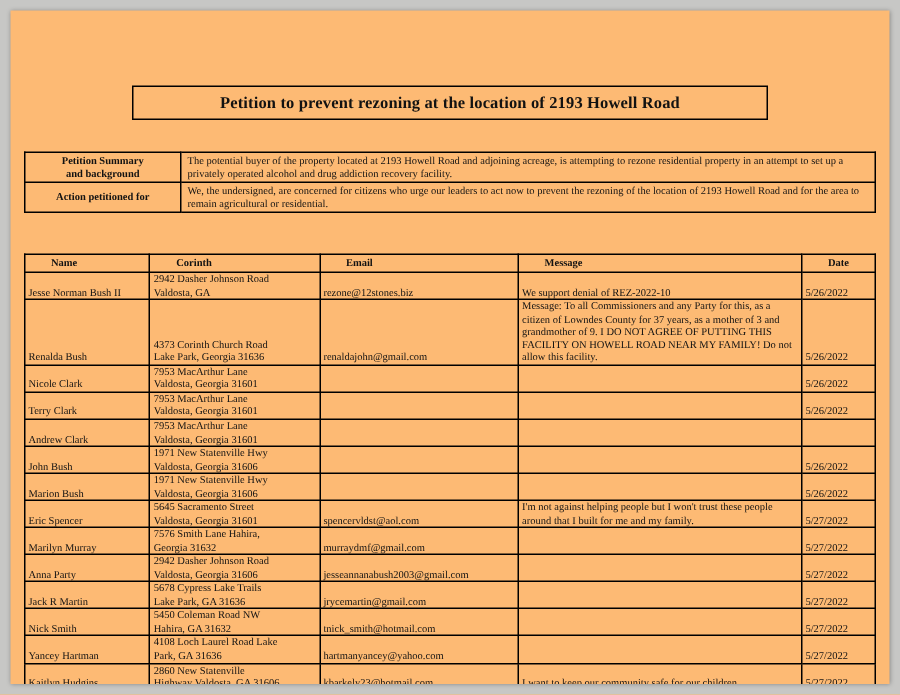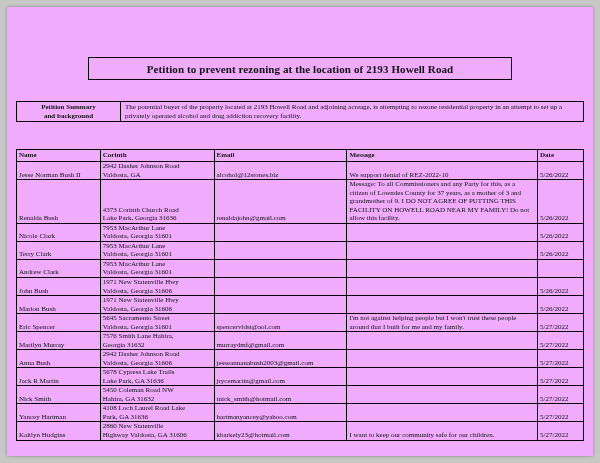--- a/index.html
+++ b/index.html
@@ -7,21 +7,21 @@
   body {
     background:#c7c7c5;
     font-family:"Liberation Serif", serif;
     color:#121212;
     position:relative;
   }
   .page {
     position:absolute;
     left:7px; top:7px;
     width:586px; height:449px;
-    background:#f0abfc;
+    background:#fdba74;
     box-shadow:0 0 3px rgba(0,0,0,0.35);
     padding:0 9px;
     overflow:hidden;
   }
   .title-box {
     margin:50px auto 0 auto;
     width:424px;
     border:1px solid #000;
     text-align:center;
     font-weight:bold;
@@ -39,21 +39,21 @@
     vertical-align:middle;
     padding:1px 20px;
   }
   .summary td.txt { vertical-align:middle; padding:1px 4px; }
   .sigs { margin-top:27px; }
   .sigs th {
     text-align:left;
     font-weight:bold;
     vertical-align:middle;
     height:12px;
-    padding:0 2px;
+    padding:0 17px;
   }
   .sigs td { height:17px; }
   .addr, .msg { white-space:pre-line; }
   .col-name  { width:84px;  }
   .col-addr  { width:114px; }
   .col-email { width:133px; }
   .col-msg   { width:191px; }
   .col-date  { width:46px;  }
 </style>
 </head>
@@ -61,20 +61,24 @@
 
 <div class="page">
 
   <div class="title-box">Petition to prevent rezoning at the location of 2193 Howell Road</div>
 
   <table class="summary">
     <tbody>
       <tr>
         <td class="lbl">Petition Summary and background</td>
         <td class="txt">The potential buyer of the property located at 2193 Howell Road and adjoining acreage, is attempting to rezone residential property in an attempt to set up a privately operated alcohol and drug addiction recovery facility.</td>
+      </tr>
+      <tr>
+        <td class="lbl">Action petitioned for</td>
+        <td class="txt">We, the undersigned, are concerned for citizens who urge our leaders to act now to prevent the rezoning of the location of 2193 Howell Road and for the area to remain agricultural or residential.</td>
       </tr>
     </tbody>
   </table>
 
   <table class="sigs">
     <colgroup>
       <col class="col-name">
         <col class="col-addr">
         <col class="col-email">
         <col class="col-msg">
@@ -87,21 +91,21 @@
           <th>Email</th>
           <th>Message</th>
           <th>Date</th>
         </tr>
     </thead>
     <tbody>
         <tr>
           <td>Jesse Norman Bush II</td>
           <td class="addr">2942 Dasher Johnson Road
 Valdosta, GA</td>
-          <td>alcohol@12stones.biz</td>
+          <td>rezone@12stones.biz</td>
           <td class="msg">We support denial of REZ-2022-10</td>
           <td>5/26/2022</td>
         </tr>
         <tr>
           <td>Renalda Bush</td>
           <td class="addr">4373 Corinth Church Road
 Lake Park, Georgia 31636</td>
           <td>renaldajohn@gmail.com</td>
           <td class="msg">Message: To all Commissioners and any Party for this, as a citizen of Lowndes County for 37 years, as a mother of 3 and grandmother of 9. I DO NOT AGREE OF PUTTING THIS FACILITY ON HOWELL ROAD NEAR MY FAMILY! Do not allow this facility.</td>
           <td>5/26/2022</td>
@@ -156,21 +160,21 @@
         </tr>
         <tr>
           <td>Marilyn Murray</td>
           <td class="addr">7576 Smith Lane Hahira,
 Georgia 31632</td>
           <td>murraydmf@gmail.com</td>
           <td class="msg"></td>
           <td>5/27/2022</td>
         </tr>
         <tr>
-          <td>Anna Bush</td>
+          <td>Anna Party</td>
           <td class="addr">2942 Dasher Johnson Road
 Valdosta, Georgia 31606</td>
           <td>jesseannanabush2003@gmail.com</td>
           <td class="msg"></td>
           <td>5/27/2022</td>
         </tr>
         <tr>
           <td>Jack R Martin</td>
           <td class="addr">5678 Cypress Lake Trails
 Lake Park, GA 31636</td>

